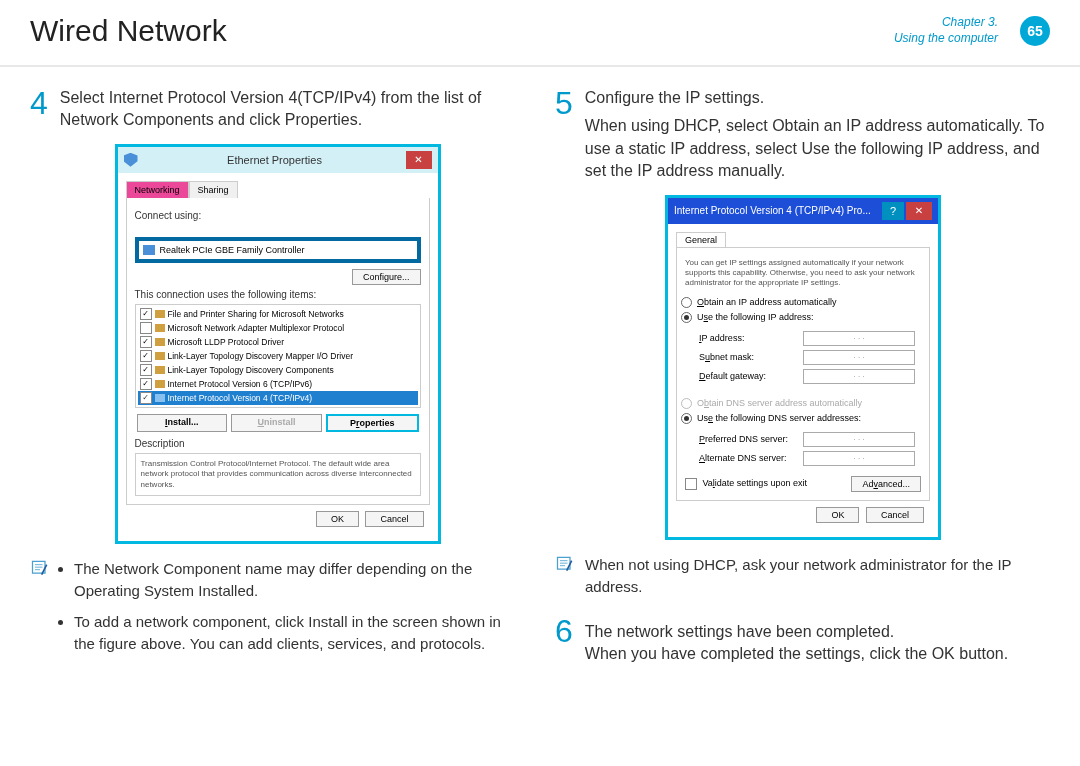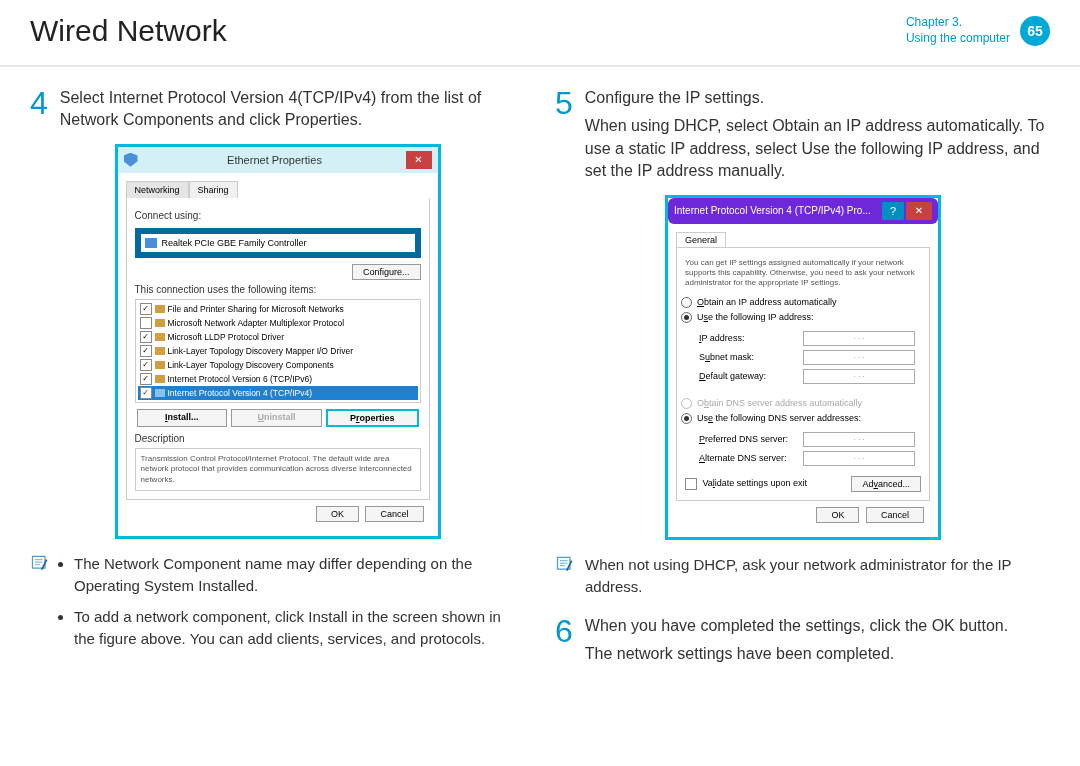--- a/index.html
+++ b/index.html
@@ -1,42 +1,42 @@
 <!DOCTYPE html>
 <html><head>
 <meta charset="utf-8">
 <style>
 body { margin:0; font-family:Arial,Helvetica,sans-serif; background:#fff; width:1080px; height:766px; position:relative; }
 .header { background:#fff; padding:14px 30px 17px 30px; display:flex; justify-content:space-between; align-items:center; border-bottom:2px solid #e8e8e8; }
 .title { font-size:30px; font-weight:300; color:#222; }
 .hdr-right { display:flex; align-items:center; }
-.chapter-info { font-size:12px; color:#0099cc; line-height:1.3; margin-right:10px; }
+.chapter-info { text-align:right; font-size:12px; color:#0099cc; line-height:1.3; margin-right:22px;font-style:italic; }
 .page-badge { background:#00a8d8; color:#fff; width:30px; height:30px; border-radius:50%; display:flex; align-items:center; justify-content:center; font-size:14px;font-weight:bold; }
 .content { display:flex; padding:20px 30px; gap:30px; }
 .col { flex:1; }
 .step { display:flex; margin-bottom:12px; }
 .step-num { font-size:32px; color:#0099cc; font-weight:300; margin-right:12px; line-height:1; }
 .step-text { font-size:16px; color:#333; line-height:1.4; flex:1; }
 .step-text .b { font-weight:400; }
 .dialog { border:3px solid #00b8e0; background:#fff; margin:10px auto; font-size:9px; }
 .d1 { width:320px; }
 .d2 { width:270px; margin-left:110px; }
 .dlg-title-bar { background:#d4f0f7; display:flex; align-items:center; padding:4px 6px; position:relative; }
-.dlg-title-bar.dark { background:#6d28d9; color:#fff;border-radius:6px; }
+.dlg-title-bar.dark { background:#1d4ed8; color:#fff; }
 .shield-icon { width:14px; height:14px; background:#4a90d9; margin-right:6px; clip-path:polygon(50% 0,100% 20%,100% 60%,50% 100%,0 60%,0 20%); }
 .dlg-title { font-size:11px; color:#333; flex:1; text-align:center; }
 .dlg-title-bar.dark .dlg-title { color:#fff; text-align:left; font-size:10px; }
 .close-btn { background:#c84040; color:#fff; width:26px; height:18px; text-align:center; line-height:18px; font-size:10px; }
 .help-btn { background:#0090c0; color:#fff; width:22px; height:18px; text-align:center; line-height:18px; font-size:11px; margin-right:2px; }
 .dlg-body { padding:8px; background:#fff; }
 .tabs { display:flex; font-size:9px; }
-.tab { padding:3px 8px; border:1px solid #ccc; background:#e5e5e5; border-bottom:none; }
+.tab { padding:3px 8px; border:1px solid #ccc; background:#ec4899; border-bottom:none; }
 .tab.inactive { background:#f0f0f0; }
 .field-row { margin:4px 0; font-size:10px; color:#333; }
-.adapter-box { border:6px solid #0369a1; padding:4px; margin:7px 0 6px 0; display:flex; align-items:flex-start; font-size:9px; }
+.adapter-box { border:4px solid #0369a1; padding:4px; margin:16px 0 6px 0; display:flex; align-items:flex-start; font-size:9px; }
 .net-icon { width:12px; height:10px; background:#4a90d9; margin-right:5px; }
 .btn { border:1px solid #999; background:#f5f5f5; padding:2px 10px; font-size:9px; display:inline-block; }
 .btn.hl { border:2px solid #00b8e0; }
 .btn-row { text-align:right; margin:4px 0; }
 .list-box { border:1px solid #ccc; height:auto; padding:2px; font-size:8.5px; }
 .list-item { display:flex; align-items:center; padding:1px 2px; }
 .list-item.sel { background:#2080d0; color:#fff; }
 .chk { width:10px; height:10px; border:1px solid #888; margin-right:3px; display:flex; align-items:center; justify-content:center; font-size:8px; }
 .proto-icon { width:10px; height:8px; background:#d0a040; margin-right:3px; }
 .list-item.sel .proto-icon { background:#88c0f0; }
@@ -257,21 +257,21 @@
             <path d="M6 8 L15 8 M6 11 L15 11 M6 14 L12 14" stroke="#4aa0d0" stroke-width="1"></path>
             <path d="M20 8 L14 20" stroke="#2060a0" stroke-width="2"></path>
           </svg>
       </div>
       <div>When not using DHCP, ask your network administrator for the IP address.</div>
     </div>
 
     <div class="step" style="margin-top:16px">
       <div class="step-num">6</div>
       <div class="step-text">
+        <div style="margin-top:6px">The network settings have been completed.</div>
         <div>
           <span>When you have completed the settings, click the </span><span class="b">OK</span><span> button.</span>
         </div>
-        <div style="margin-top:6px">The network settings have been completed.</div>
       </div>
     </div>
 
   </div>
 </div>
 
 </body></html>

